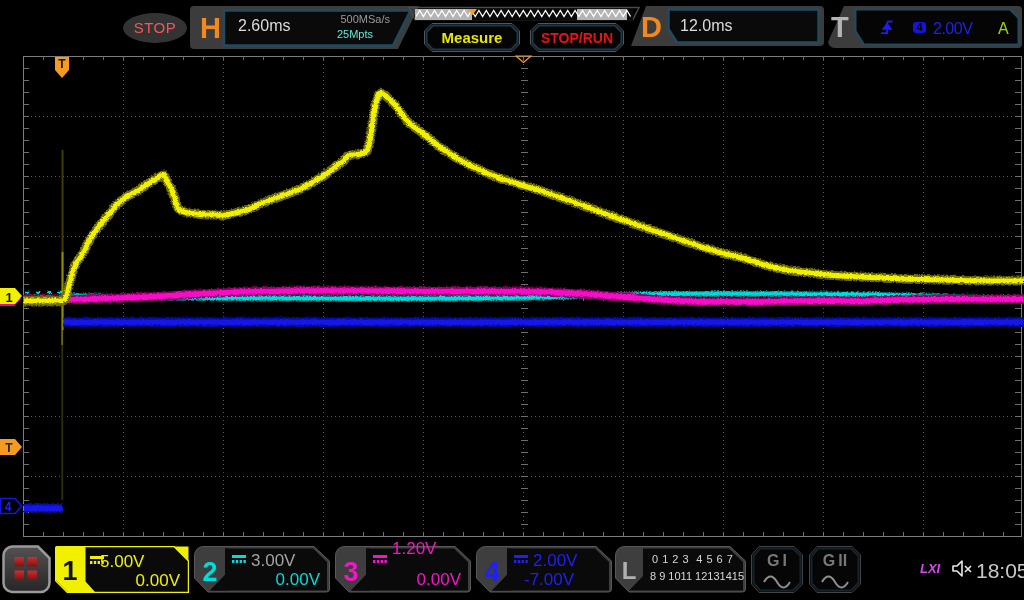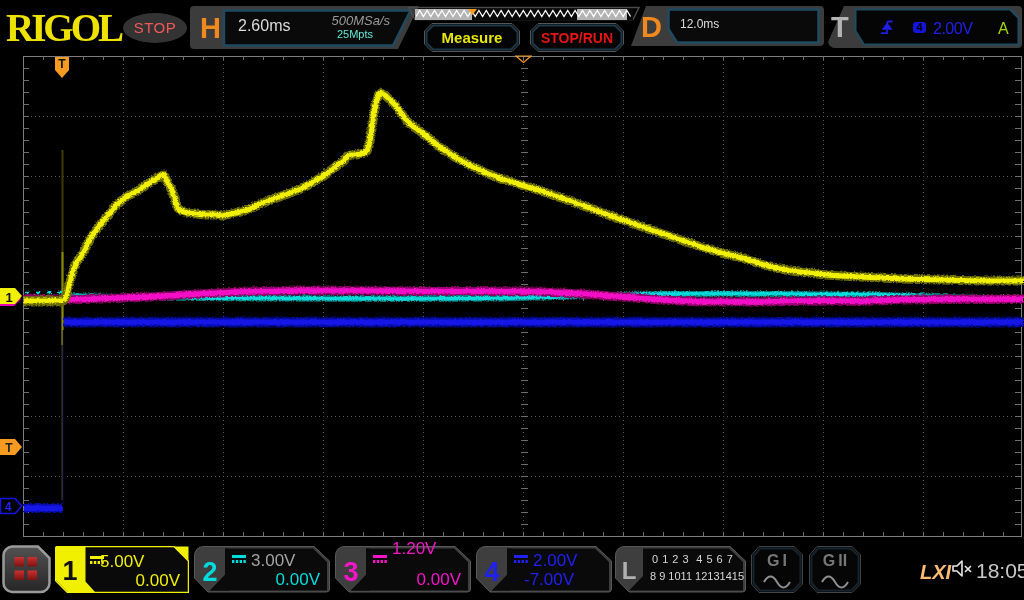--- a/index.html
+++ b/index.html
@@ -75,29 +75,28 @@
 <text x="9" y="18" font-size="13" font-weight="bold" fill="#111" text-anchor="middle" font-family="Liberation Sans">1</text>
 </svg>
 <svg class="abs" style="left:0;top:438px;" width="24" height="20">
 <path d="M0 1 h15 l7 8 l-7 8 h-15 z" fill="#f59b22"></path>
 <text x="9" y="14" font-size="12" font-weight="bold" fill="#222" text-anchor="middle" font-family="Liberation Sans">T</text>
 </svg>
 <svg class="abs" style="left:0;top:497px;" width="24" height="20">
 <path d="M0.5 1.5 h14.6 l6.6 7.5 l-6.6 7.5 h-14.6 z" fill="#000" stroke="#1414e6" stroke-width="1.5"></path>
 <text x="8" y="14" font-size="12" font-weight="bold" fill="#2222f0" text-anchor="middle" font-family="Liberation Sans">4</text>
 </svg>
-<div class="abs" style="left:6px;top:7px;width:120px;height:36px;color:#eee200;font-family:'Liberation Serif',serif;font-weight:bold;font-size:39px;line-height:42px;letter-spacing:-3px;">RIGOL</div>
     <div class="abs" style="left:123px;top:13px;width:64px;height:30px;background:#333;border-radius:50%;text-align:center;line-height:30px;color:#f25858;font-weight:normal;font-size:15px;letter-spacing:0.5px;">STOP</div>
     <svg class="abs" style="left:190px;top:6px;" width="232" height="44">
 <path d="M4 0 H229 L208 43 H4 a4 4 0 0 1 -4 -4 V4 a4 4 0 0 1 4 -4 z" fill="#3c3c3c"></path>
 <path d="M220.5 4.5 L203 39.5 H34 V4.5 z" fill="#0a0a0a" stroke="#204a60" stroke-width="2.5"></path>
 </svg>
     <div class="abs" style="left:200px;top:14px;color:#f08a1e;font-weight:bold;font-size:29px;line-height:28px;">H</div>
     <div class="abs" style="left:238px;top:17px;color:#dcdcdc;font-size:16px;">2.60ms</div>
-    <div class="abs" style="left:300px;top:13px;width:90px;text-align:right;color:#9a9a9a;font-size:13px;font-style:italic;">500MSa/s</div>
+    <div class="abs" style="left:300px;top:13px;width:90px;text-align:right;color:#9a9a9a;font-size:11px;">500MSa/s</div>
     <div class="abs" style="left:310px;top:28px;width:90px;text-align:center;color:#5eead4;font-size:11px;">25Mpts</div>
     <svg class="abs" style="left:406px;top:6px;" width="236" height="16">
 <path d="M3 1.5 H233 L227 13.5 H9 z" fill="none" stroke="#4a4a4a" stroke-width="1.5"></path>
 <rect x="9" y="3" width="218" height="11" fill="#0a0a0a"></rect>
 <rect x="9" y="3" width="57" height="11" fill="#b4b4b4"></rect>
 <rect x="171" y="3" width="50" height="11" fill="#b4b4b4"></rect>
 <path d="M416.0 16.5 L419.7 10.5 L423.4 16.5 L427.1 10.5 L430.8 16.5 L434.5 10.5 L438.2 16.5 L441.9 10.5 L445.6 16.5 L449.3 10.5 L453.0 16.5 L456.7 10.5 L460.4 16.5 L464.1 10.5 L467.8 16.5 L471.5 10.5 L475.2 16.5 L478.9 10.5 L482.6 16.5 L486.3 10.5 L490.0 16.5 L493.7 10.5 L497.4 16.5 L501.1 10.5 L504.8 16.5 L508.5 10.5 L512.2 16.5 L515.9 10.5 L519.6 16.5 L523.3 10.5 L527.0 16.5 L530.7 10.5 L534.4 16.5 L538.1 10.5 L541.8 16.5 L545.5 10.5 L549.2 16.5 L552.9 10.5 L556.6 16.5 L560.3 10.5 L564.0 16.5 L567.7 10.5 L571.4 16.5 L575.1 10.5 L578.8 16.5 L582.5 10.5 L586.2 16.5 L589.9 10.5 L593.6 16.5 L597.3 10.5 L601.0 16.5 L604.7 10.5 L608.4 16.5 L612.1 10.5 L615.8 16.5 L619.5 10.5 L623.2 16.5 L626.9 10.5 L630.6 16.5" transform="translate(-406,-6)" fill="none" stroke="#fff" stroke-width="1.2"></path>
 <path d="M62 3 h9 l-4.5 6 z" fill="#f59b22"></path>
 </svg>
     <svg class="abs" style="left:424px;top:23px;" width="96" height="29">
@@ -108,21 +107,21 @@
     <svg class="abs" style="left:530px;top:23px;" width="94" height="29">
 <path d="M8 0.5 H86 L93.5 8 V21 L86 28.5 H8 L0.5 21 V8 z" fill="#050505" stroke="#555" stroke-width="1"></path>
 <path d="M9 2.5 H85 L91.5 9 V20 L85 26.5 H9 L2.5 20 V9 z" fill="none" stroke="#1c3a4a" stroke-width="2"></path>
 <text x="47" y="20" font-size="14" font-weight="bold" fill="#e81414" text-anchor="middle" font-family="Liberation Sans">STOP/RUN</text>
 </svg>
     <svg class="abs" style="left:628px;top:6px;" width="196" height="41">
 <path d="M18 0 H192 a4 4 0 0 1 4 4 V36 a4 4 0 0 1 -4 4 H3 z" fill="#3c3c3c"></path>
 <path d="M40.5 3.5 H190.5 V36.5 H49 L40.5 23 z" fill="#0a0a0a" stroke="#204a60" stroke-width="2.5"></path>
 </svg>
     <div class="abs" style="left:641px;top:13px;color:#f08a1e;font-weight:bold;font-size:29px;line-height:28px;">D</div>
-    <div class="abs" style="left:680px;top:17px;color:#dcdcdc;font-size:12px;">12.0ms</div>
+    <div class="abs" style="left:680px;top:17px;color:#dcdcdc;font-size:16px;">12.0ms</div>
     <svg class="abs" style="left:826px;top:6px;" width="196" height="43">
 <path d="M18 0 H192 a4 4 0 0 1 4 4 V38 a4 4 0 0 1 -4 4 H10 a8 8 0 0 1 -8 -6 z" fill="#3c3c3c"></path>
 <path d="M29.5 3.5 H184 L192.5 12 V38.5 H38 L29.5 25 z" fill="#050505" stroke="#204a60" stroke-width="2"></path>
 </svg>
     <div class="abs" style="left:831px;top:13px;color:#b4b4b4;font-weight:bold;font-size:29px;line-height:28px;">T</div>
     <svg class="abs" style="left:881px;top:20px;" width="14" height="15">
 <path d="M0 13.2 H6 M6 14 V9.5 M6.3 1.5 V4 M6.3 1.5 H11.6" stroke="#1e1ee6" stroke-width="1.8" fill="none"></path>
 <path d="M6.1 2.6 L11.7 9.8 H0.6 z" fill="#1e1ee6"></path>
 </svg>
     <div class="abs" style="left:913px;top:22px;width:13px;height:11px;background:#1414dc;border-radius:3px;color:#000;font-weight:bold;font-size:11px;text-align:center;line-height:11px;">4</div>
@@ -208,19 +207,19 @@
 <path d="M9 2.5 H42 L49.5 10 V37 L42 44.5 H9 L2.5 37 V10 z" fill="none" stroke="#16242e" stroke-width="2"></path>
 <text x="26" y="20" font-size="16" font-weight="bold" fill="#787878" text-anchor="middle" font-family="Liberation Sans">G I</text>
 <path d="M13 36 q6.5 -11 13 0 q6.5 11 13 0" stroke="#909090" stroke-width="2" fill="none"></path>
 </svg>
     <svg class="abs" style="left:809px;top:546px;" width="52" height="47">
 <path d="M8 0.5 H43 L51.5 9 V38 L43 46.5 H8 L0.5 38 V9 z" fill="#060606" stroke="#444" stroke-width="1"></path>
 <path d="M9 2.5 H42 L49.5 10 V37 L42 44.5 H9 L2.5 37 V10 z" fill="none" stroke="#16242e" stroke-width="2"></path>
 <text x="26" y="20" font-size="16" font-weight="bold" fill="#787878" text-anchor="middle" font-family="Liberation Sans">G II</text>
 <path d="M13 36 q6.5 -11 13 0 q6.5 11 13 0" stroke="#909090" stroke-width="2" fill="none"></path>
 </svg>
-    <div class="abs" style="left:920px;top:561px;color:#fdba74;font-weight:bold;font-style:italic;font-size:20px;letter-spacing:0px;text-align:right;">LXI</div>
+    <div class="abs" style="left:920px;top:561px;color:#d946ef;font-weight:bold;font-style:italic;font-size:13px;letter-spacing:0px;text-align:right;">LXI</div>
     <svg class="abs" style="left:951px;top:560px;" width="22" height="18">
 <path d="M2 6 h4 l5 -5 v15 l-5 -5 h-4 z" fill="none" stroke="#e8e8e8" stroke-width="1.6" stroke-linejoin="round"></path>
 <path d="M14 6 l6 6 m0 -6 l-6 6" stroke="#e8e8e8" stroke-width="1.6"></path>
 </svg>
     <div class="abs" style="left:976px;top:559px;color:#c8c8c8;font-size:21px;">18:05</div>
 </div>
 
 </body></html>

